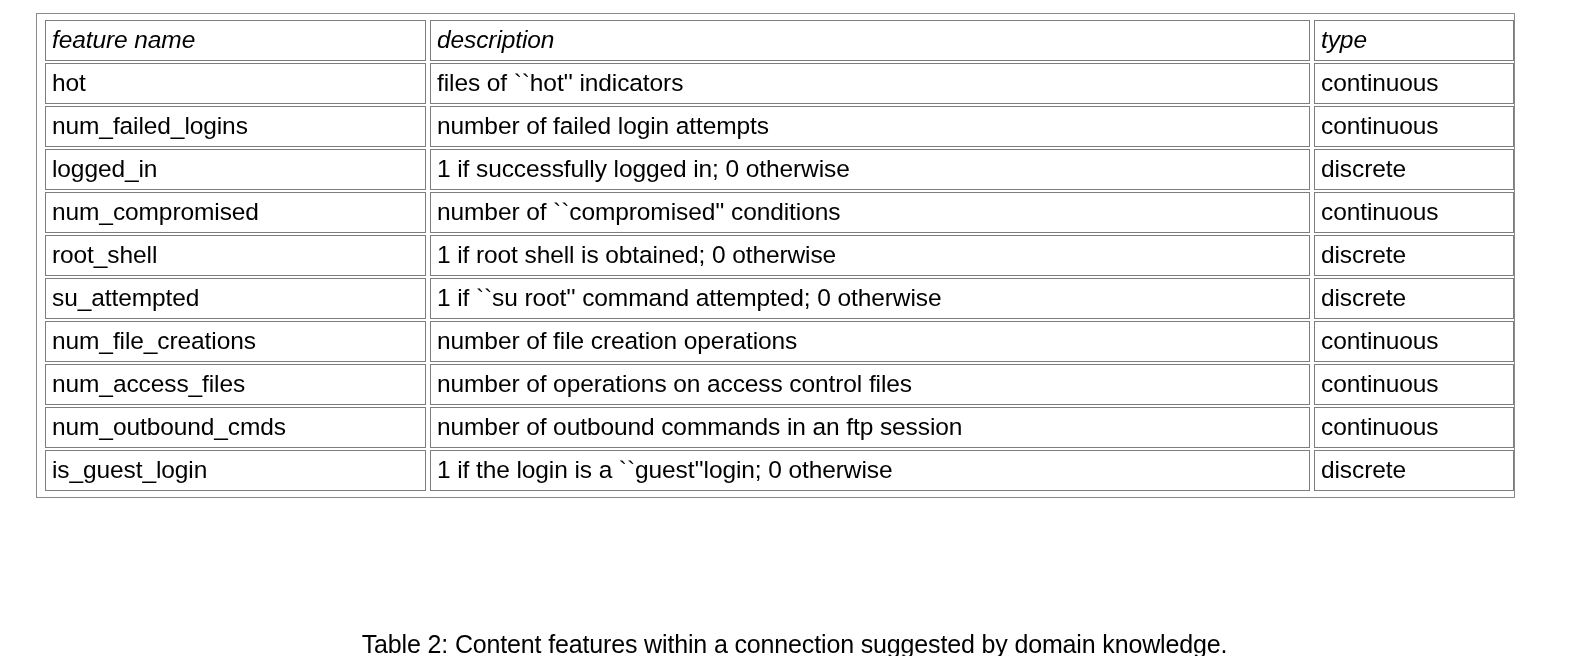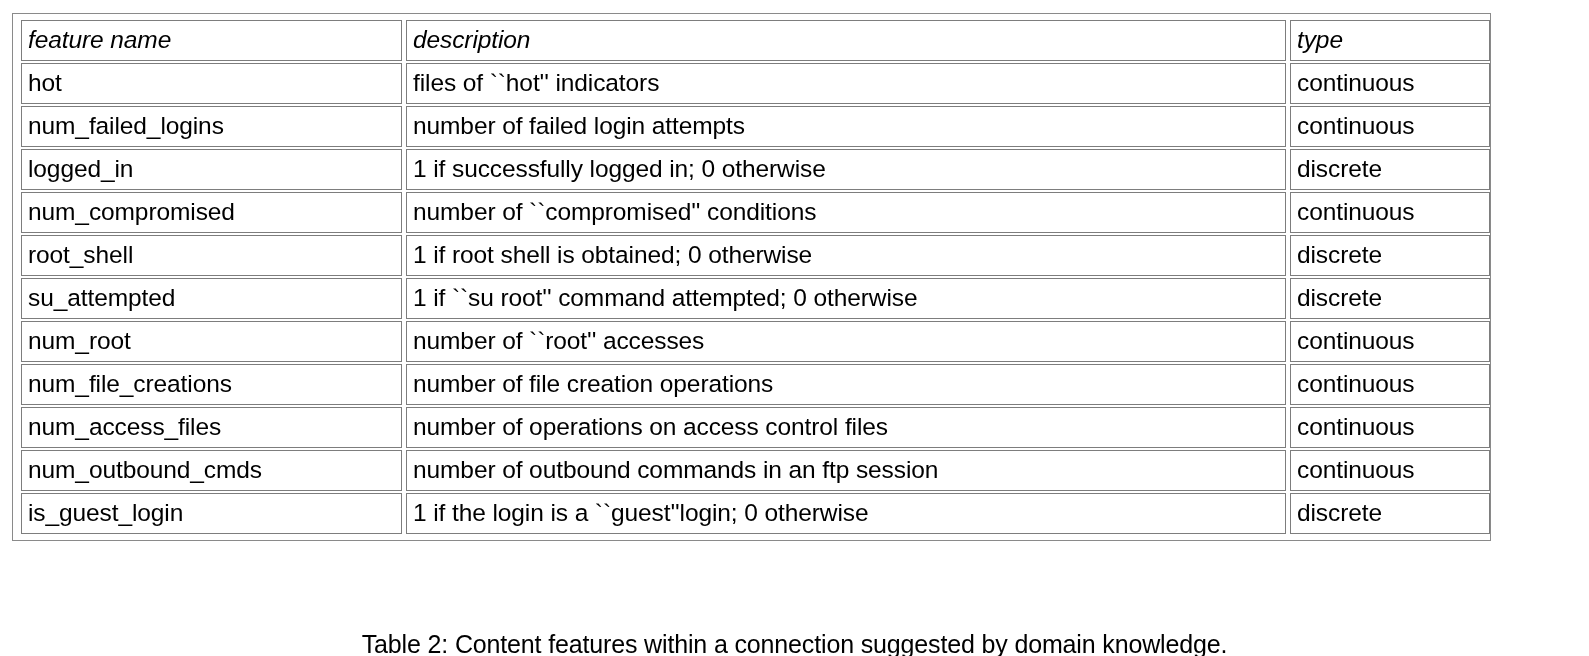--- a/index.html
+++ b/index.html
@@ -18,21 +18,21 @@
   .page {
     position: relative;
     width: 1589px;
     height: 656px;
     box-sizing: border-box;
   }
 
   
   .table-frame {
     position: absolute;
-    left: 12px;
+    left: 36px;
     top: 13px;
     width: 1479px;
     border: 1px solid #8a8a8a;
     box-sizing: border-box;
     padding: 4px 4px 4px 4px;
     background: #ffffff;
   }
 
   table.tbl {
     border-collapse: separate;
@@ -117,25 +117,20 @@
           <td>root_shell</td>
           <td>1 if root shell is obtained; 0 otherwise</td>
           <td>discrete</td>
         </tr>
         <tr>
           <td>su_attempted</td>
           <td>1 if ``su root'' command attempted; 0 otherwise</td>
           <td>discrete</td>
         </tr>
         <tr>
-          <td>num_root</td>
-          <td>number of ``root'' accesses</td>
-          <td>continuous</td>
-        </tr>
-        <tr>
           <td>num_file_creations</td>
           <td>number of file creation operations</td>
           <td>continuous</td>
         </tr>
         <tr>
           <td>num_access_files</td>
           <td>number of operations on access control files</td>
           <td>continuous</td>
         </tr>
         <tr>

